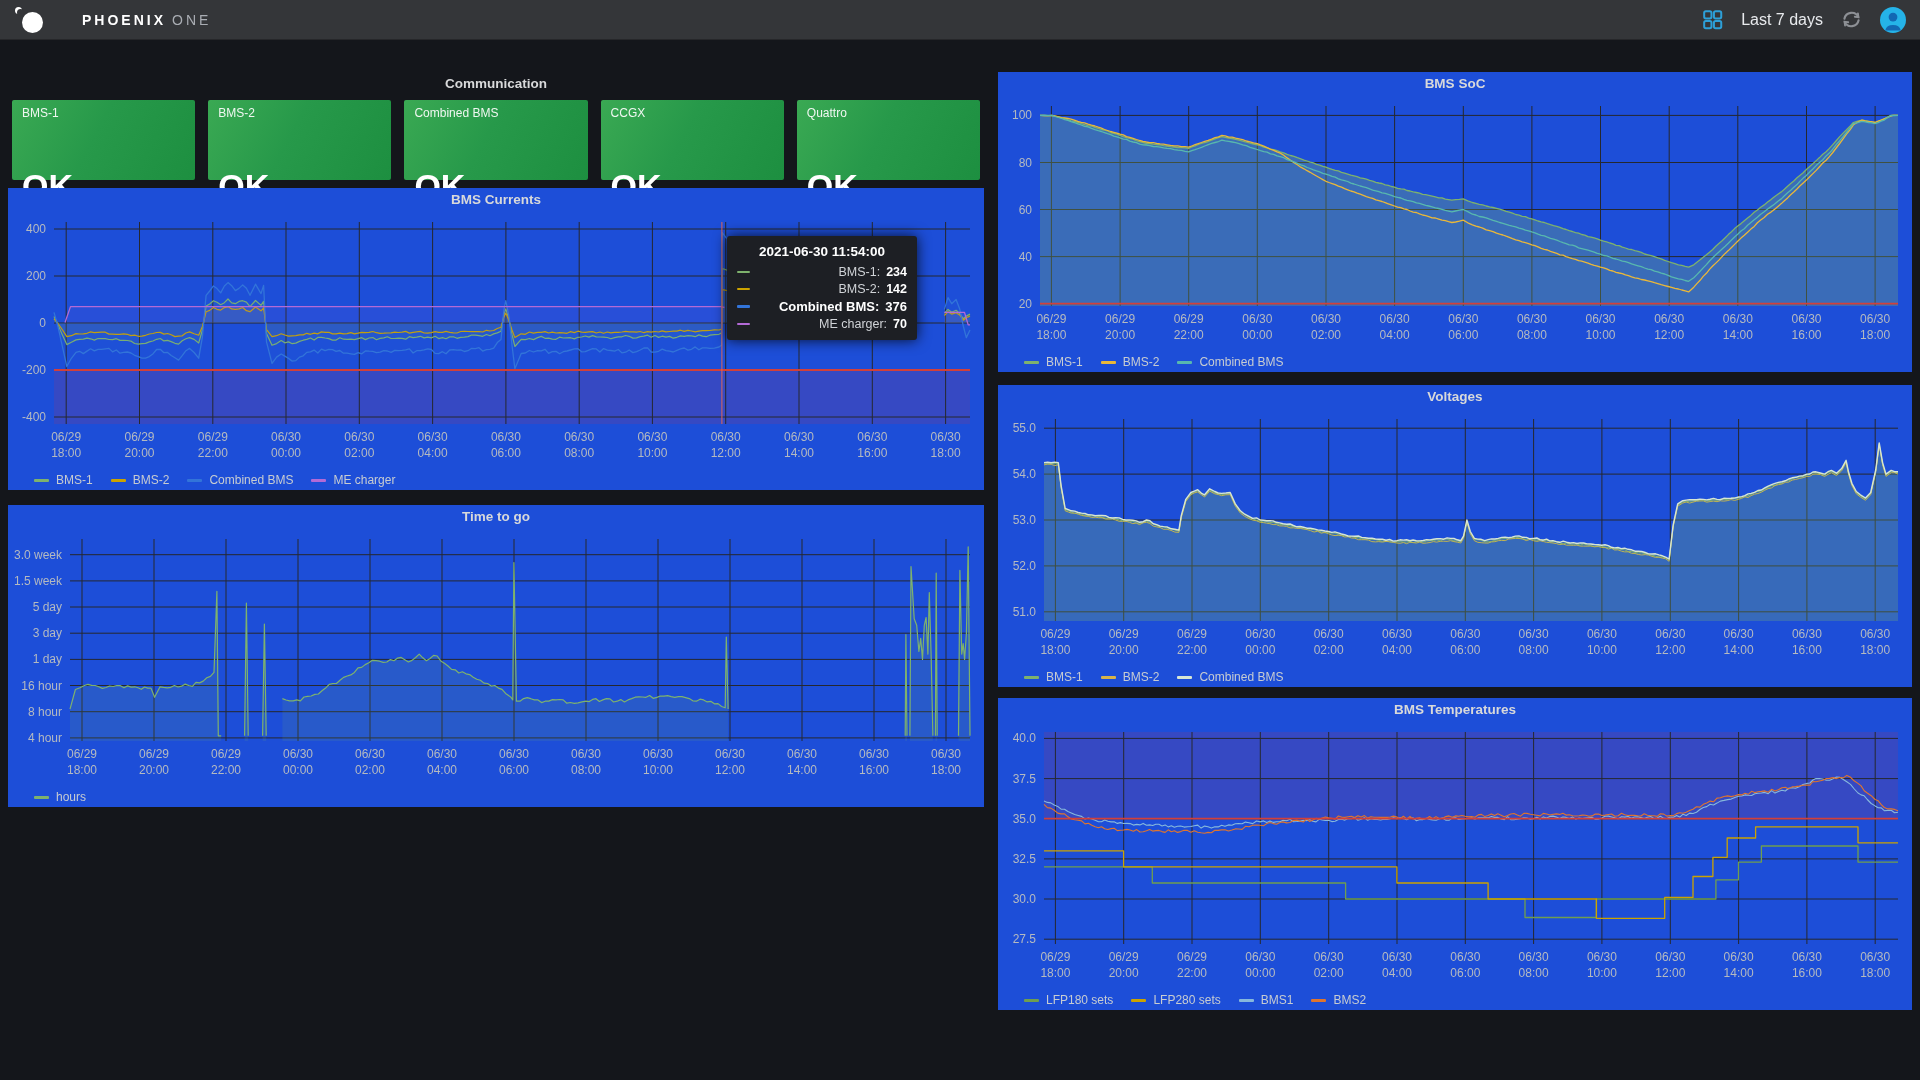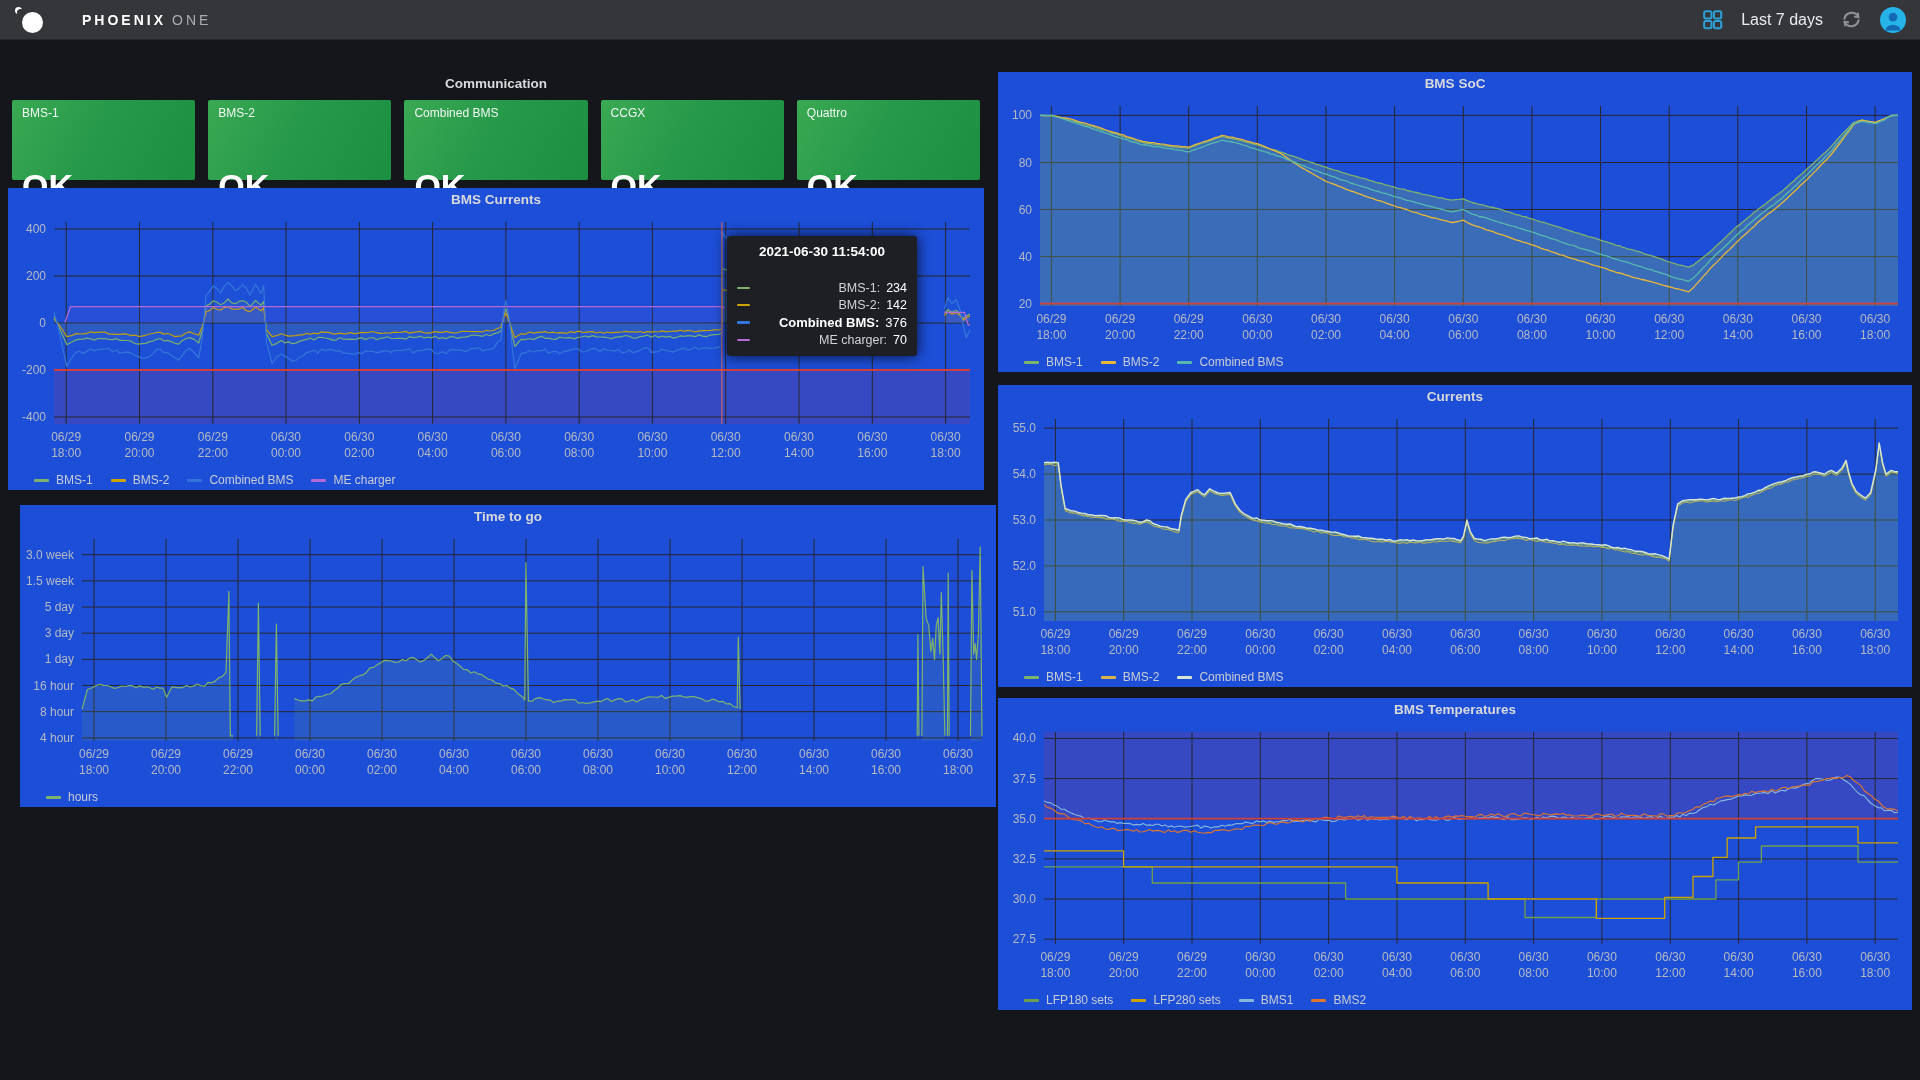--- a/index.html
+++ b/index.html
@@ -25,40 +25,40 @@
   .panel { position:absolute; background:#1d4ed8; }
   .panel-title { height:26px; line-height:24px; text-align:center; color:#d8d9da;
                  font-size:13.5px; font-weight:bold; cursor:pointer; }
   .chart { position:absolute; left:0; right:0; top:26px; bottom:24px; }
   .legend { position:absolute; left:26px; bottom:3px; display:flex; gap:18px;
             font-size:12px; color:#c7ccd1; align-items:center; }
   .legend .li { display:flex; align-items:center; gap:7px; cursor:pointer; }
   .legend .li i { display:inline-block; width:15px; height:3px; border-radius:1px; }
   #p-comm  { left:8px;  top:72px;  width:976px; height:112px; background:transparent; }
   #p-curr  { left:8px;  top:188px; width:976px; height:302px; }
-  #p-ttg   { left:20px;  top:505px; width:976px; height:302px; }
+  #p-ttg   { left:8px;  top:505px; width:976px; height:302px; }
   #p-soc   { left:998px; top:72px;  width:914px; height:300px; }
   #p-volt  { left:998px; top:385px; width:914px; height:302px; }
   #p-temp  { left:998px; top:698px; width:914px; height:312px; }
   
   .stats { position:absolute; left:4px; right:4px; top:28px; bottom:4px;
            display:flex; gap:13px; }
   .stat { flex:1; position:relative; border-radius:2px;
           background:linear-gradient(118deg,#3aa953 0%, #27994a 45%, #1d8f40 100%); }
   .stat .lbl { position:absolute; left:10px; top:6px; font-size:12px; color:#f0f7f1; }
   .stat .val { position:absolute; left:10px; top:26px; font-size:34px; font-weight:bold; color:#fff;margin-top:41px; }
   
   .tooltip { position:absolute; left:719px; top:48px; width:190px; z-index:5;
              background:#1d1f24; border-radius:3px; box-shadow:0 0 14px rgba(0,0,0,.8);
              padding:8px 10px 9px; font-size:12.5px; color:#d0d3d7; }
-  .tooltip .tt-title { font-weight:bold; color:#fff; font-size:13.5px; margin-bottom:22px; text-align:center; }
+  .tooltip .tt-title { font-weight:bold; color:#fff; font-size:13.5px; margin-bottom:6px; text-align:center; }
   .tt-row { display:flex; align-items:center; gap:6px; margin-top:3px;text-align:right; }
   .tt-row i { width:13px; height:2.5px; border-radius:1px; flex:none; }
   .tt-row .n { flex:1; white-space:nowrap; }
-  .tt-row .v { font-weight:normal; color:#fff; }
+  .tt-row .v { font-weight:bold; color:#fff; }
   .tt-row.bold { font-weight:bold; color:#fff; font-size:13px; }
   svg text { font-family:"Liberation Sans", sans-serif; }
 </style>
 </head>
 <body>
 
 <div class="topbar">
   <div class="logo">
     <span class="dot-s"></span>
     <span class="circ"></span>
@@ -345,21 +345,21 @@
         <line x1="42" x2="900" y1="205.6" y2="205.6" stroke="#d2403a" stroke-width="1.8"></line>
       </svg></div>
   <div class="legend">
       <span class="li"><i style="background:#7eb26d"></i>BMS-1</span>
       <span class="li"><i style="background:#eab839"></i>BMS-2</span>
       <span class="li"><i style="background:#58b8ae"></i>Combined BMS</span>
     </div>
 </div>
 
 <div class="panel" id="p-volt">
-  <div class="panel-title">Currents</div>
+  <div class="panel-title">Voltages</div>
   <div class="chart"><svg width="914" height="252">
         <line x1="46" x2="900" y1="17.2" y2="17.2" stroke="#26282e" stroke-width="1"></line>
         <text x="38" y="21.2" fill="#b5bac0" font-size="12" text-anchor="end">55.0</text>
         <line x1="46" x2="900" y1="63.1" y2="63.1" stroke="#26282e" stroke-width="1"></line>
         <text x="38" y="67.1" fill="#b5bac0" font-size="12" text-anchor="end">54.0</text>
         <line x1="46" x2="900" y1="109.0" y2="109.0" stroke="#26282e" stroke-width="1"></line>
         <text x="38" y="113.0" fill="#b5bac0" font-size="12" text-anchor="end">53.0</text>
         <line x1="46" x2="900" y1="154.9" y2="154.9" stroke="#26282e" stroke-width="1"></line>
         <text x="38" y="158.9" fill="#b5bac0" font-size="12" text-anchor="end">52.0</text>
         <line x1="46" x2="900" y1="200.8" y2="200.8" stroke="#26282e" stroke-width="1"></line>

